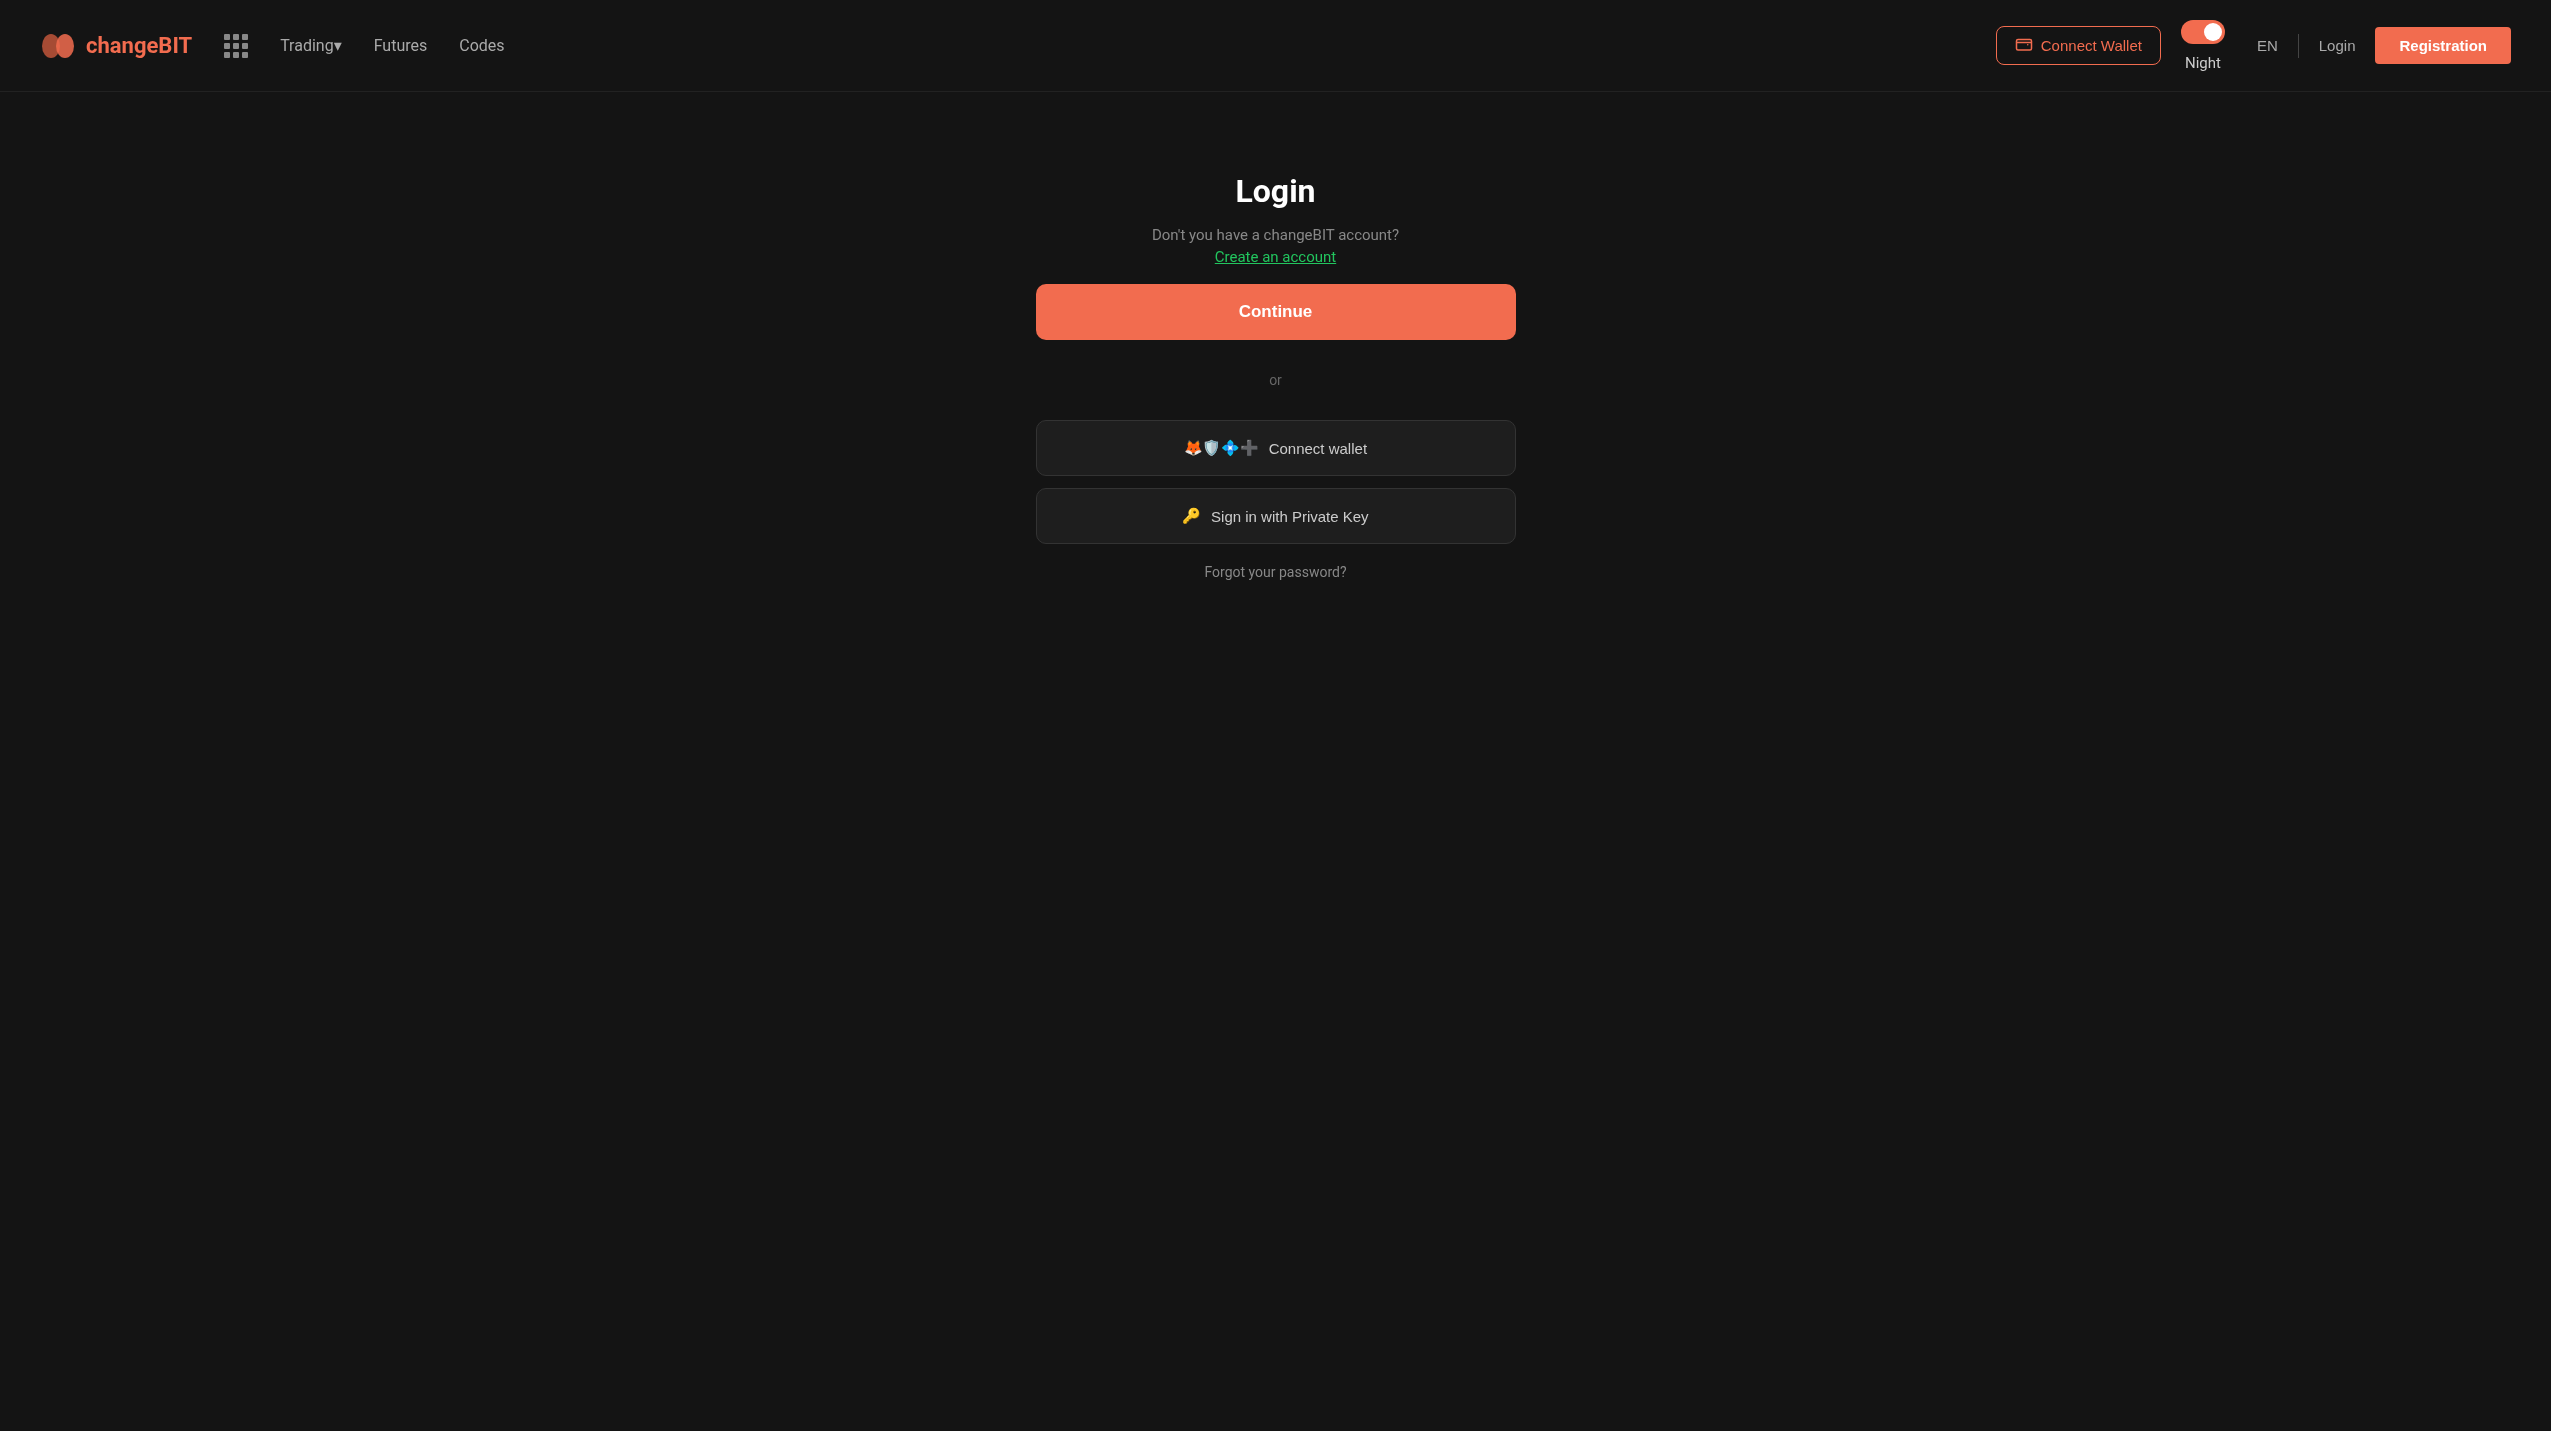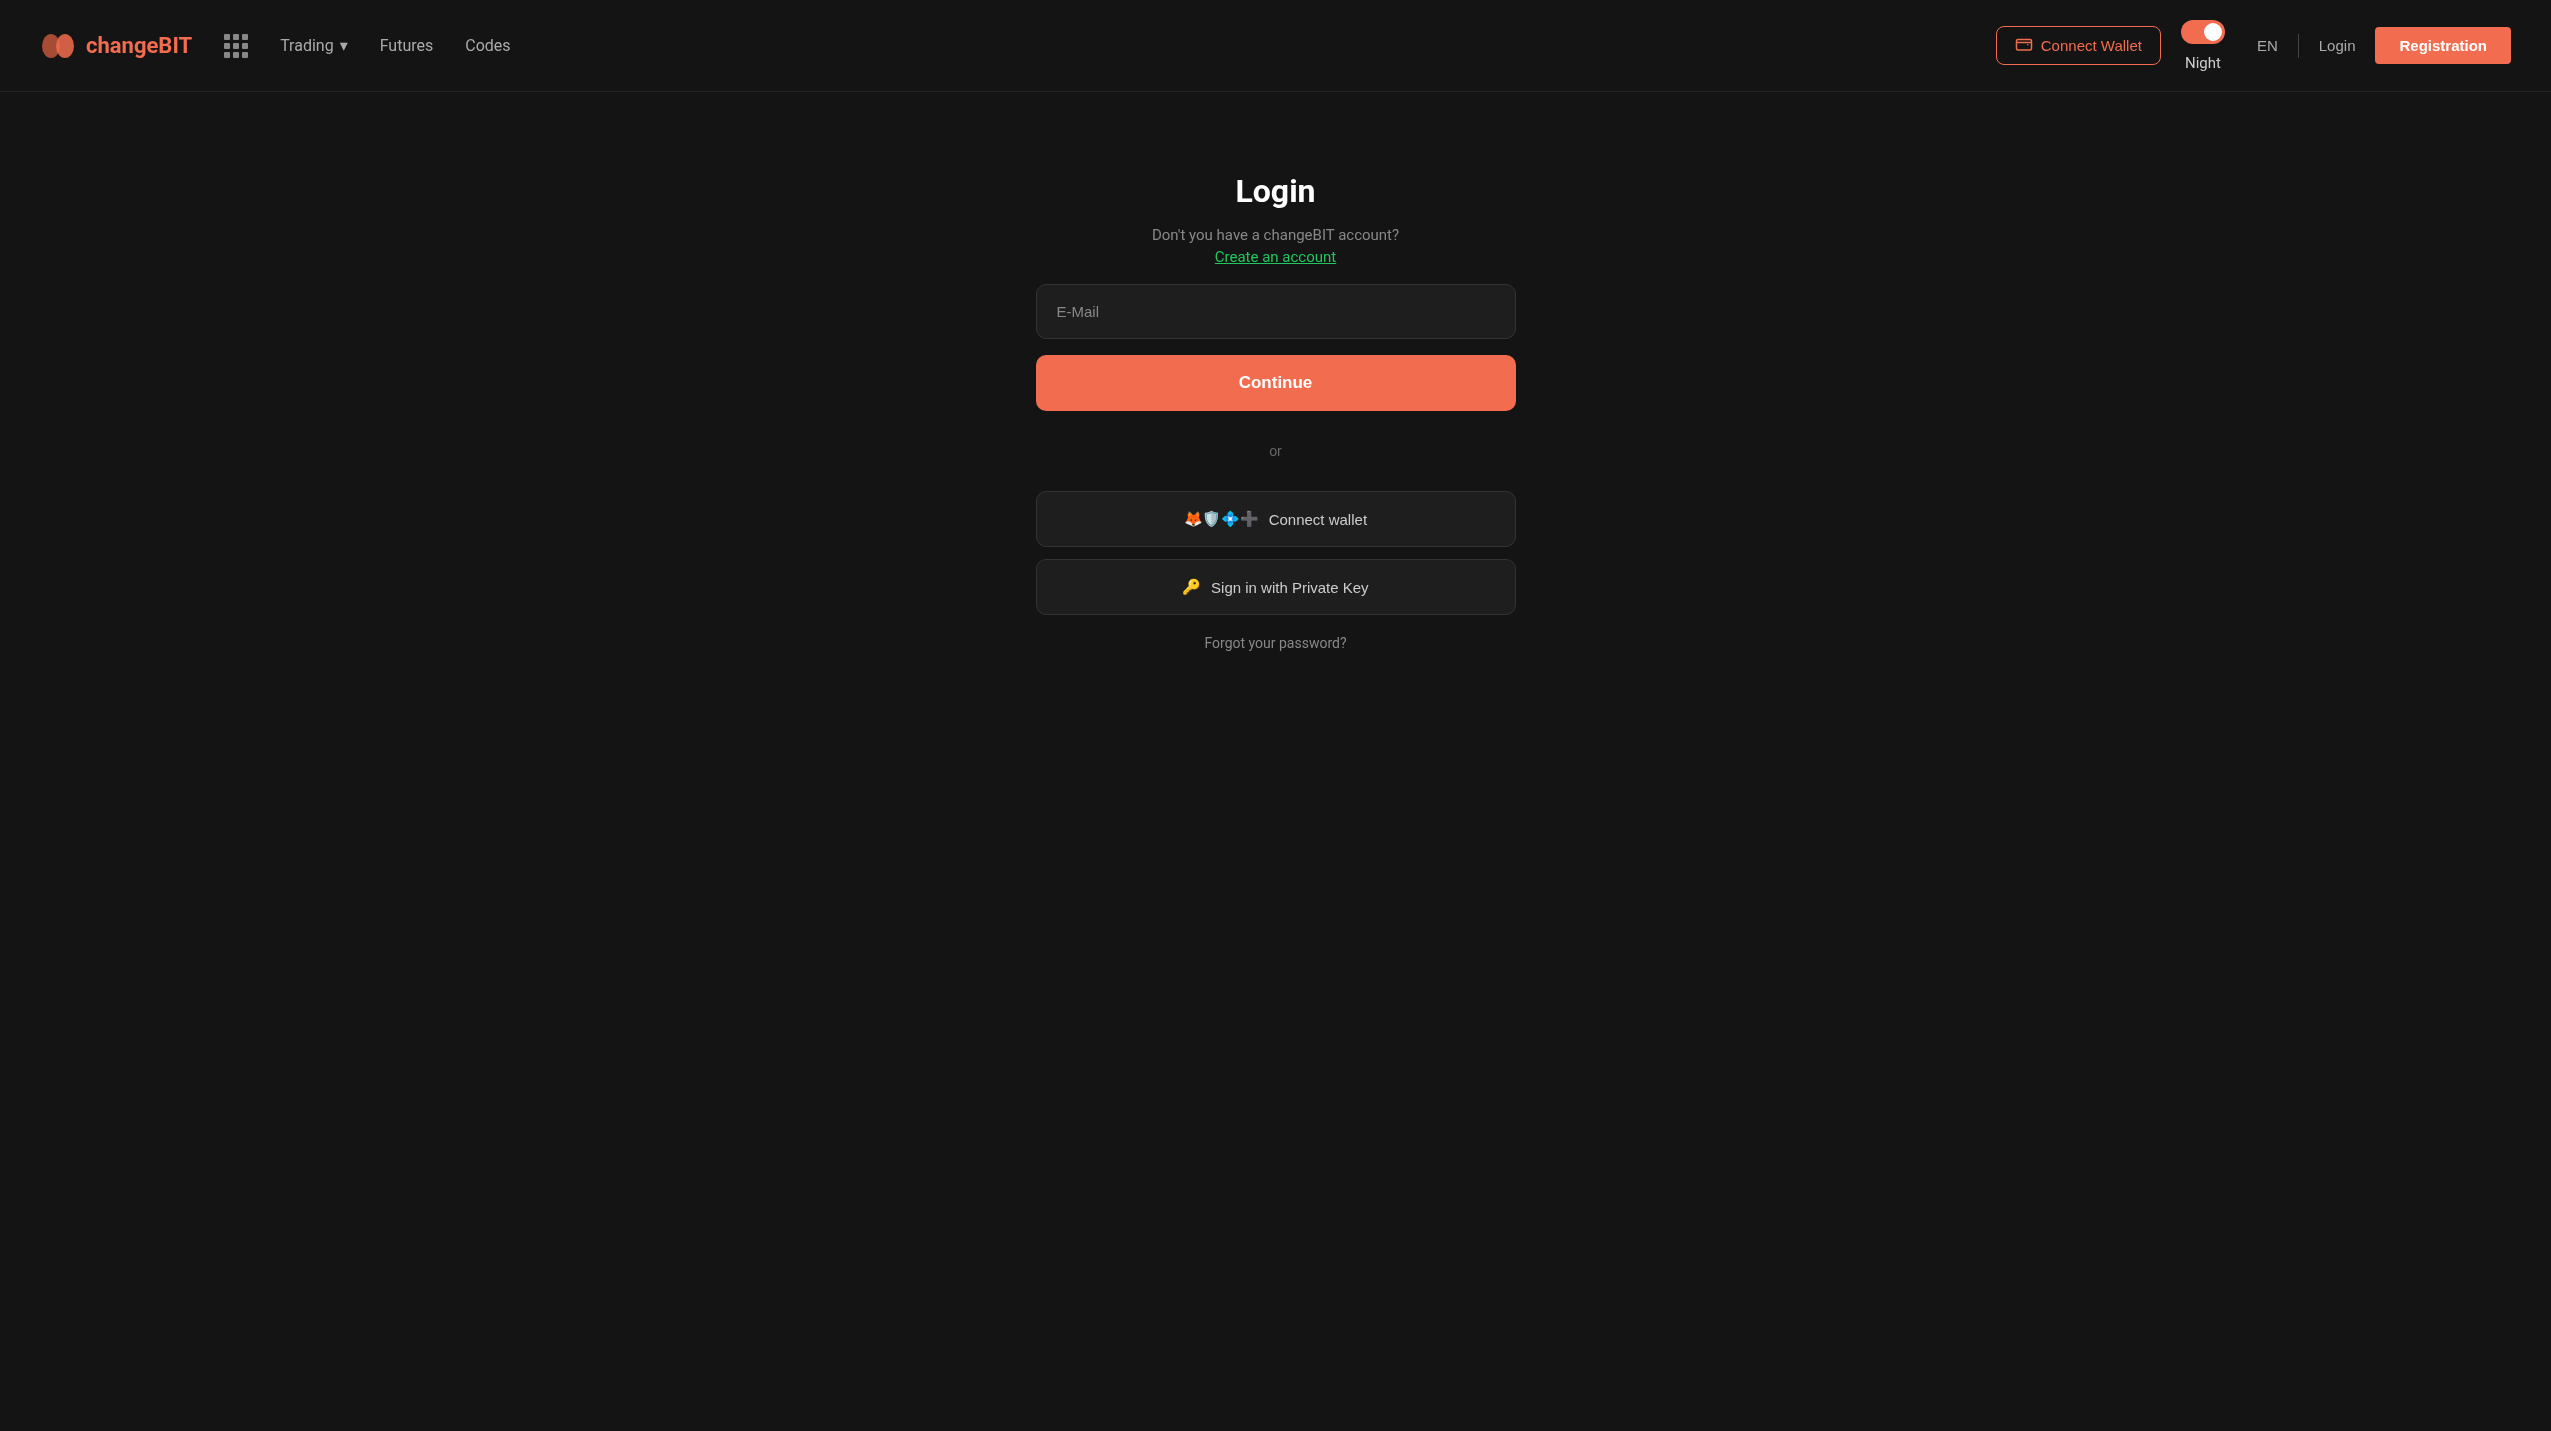--- a/index.html
+++ b/index.html
@@ -74,21 +74,20 @@
       gap: 32px;
     }
 
     .nav-link {
       color: #aaaaaa;
       text-decoration: none;
       font-size: 16px;
       cursor: pointer;
       display: flex;
       align-items: center;
-      gap: 6px;
     }
 
     .navbar-right {
       display: flex;
       align-items: center;
       gap: 20px;
     }
 
     .connect-wallet-btn {
       display: flex;
@@ -372,23 +371,20 @@
 
 <main class="main-content">
   <div class="login-card">
 
     <h1 class="login-title">Login</h1>
 
     <p class="login-subtitle">Don't you have a changeBIT account?</p>
 
     <a class="create-account-link">Create an account</a>
 
-    <div class="form-group">
-      <input type="email" class="form-input" placeholder="E-Mail" style="">
-    </div>
 
 
     <button class="continue-btn">Continue</button>
 
     <div class="or-divider">
       <div class="or-line"></div>
       <span>or</span>
       <div class="or-line"></div>
     </div>
 

